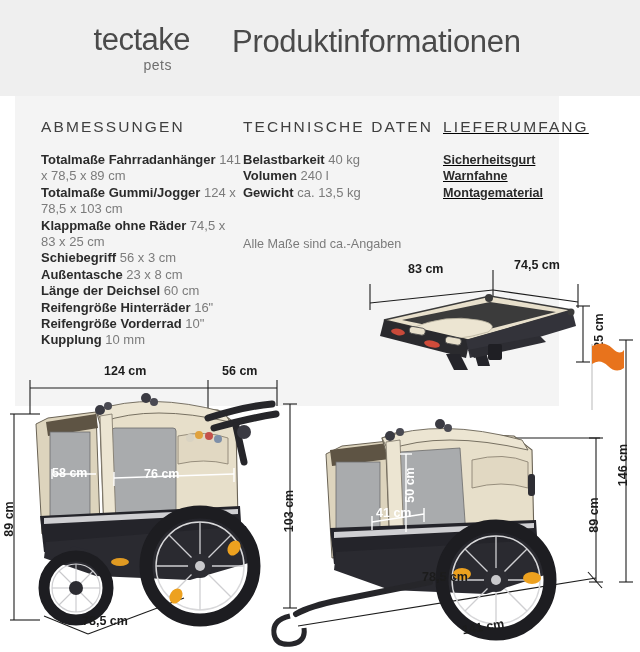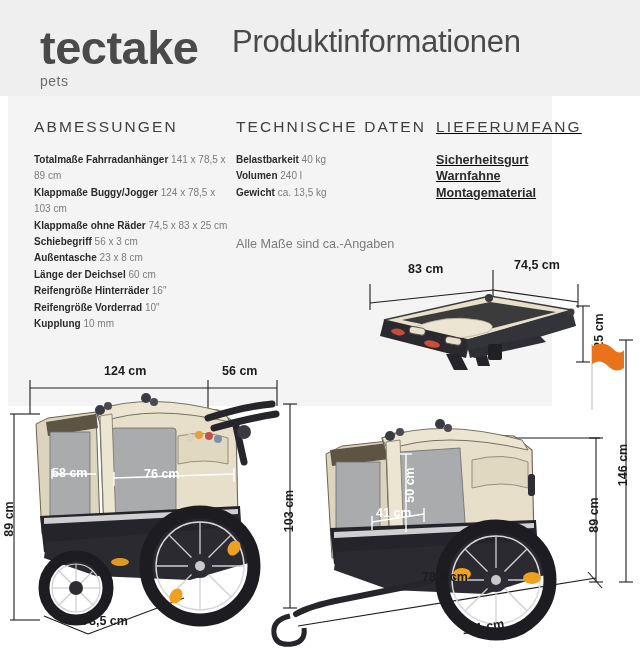--- a/index.html
+++ b/index.html
@@ -15,47 +15,47 @@
   
   .header {
     position: absolute; left: 0; top: 0; width: 640px; height: 96px;
     background: #efefef;
     display: flex; align-items: center;
   }
   .logo-wrap {
     position: absolute; left: 40px; top: 24px; width: 150px;
   }
   .logo-main {
-    font-size: 47px; font-weight: bold; color: #4a4a4a;
-    letter-spacing: -0.5px; line-height: 1;
+    font-size: 31px; font-weight: normal; color: #4a4a4a;
+    letter-spacing: -0.5px; line-height: 1; text-align: right;
   }
   .logo-sub {
-    font-size: 14px; color: #6e6e6e; 
+    font-size: 14px; color: #6e6e6e; text-align: right;
     width: 132px; margin-top: 2px; letter-spacing: 0.5px;
   }
   .header-title {
     position: absolute; left: 232px; top: 24px;
     font-size: 31px; color: #4a4a4a; letter-spacing: -0.3px;
   }
 
   
   .specs {
-    position: absolute; left: 8px; top: 96px; width: 544px; height: 310px;
+    position: absolute; left: 15px; top: 96px; width: 544px; height: 310px;
     background: #f4f4f4;
   }
   .col { position: absolute; top: 22px; }
   .col-1 { left: 26px; width: 200px; }
   .col-2 { left: 228px; width: 196px; }
   .col-3 { left: 428px; width: 200px; text-decoration: underline; }
   .col-head {
     font-size: 15.5px; color: #3f3f3f; letter-spacing: 2.1px;
     font-weight: normal; margin-bottom: 16px; white-space: nowrap;
   }
   .spec-line {
-    font-size: 10px; color: #7b7b7b; line-height: 16.4px;
+    font-size: 13px; color: #7b7b7b; line-height: 16.4px;
   }
   .spec-line b { color: #2b2b2b; font-weight: bold; }
   .plain-line {
     font-size: 12.6px; color: #2b2b2b; line-height: 16.4px; font-weight: bold;
   }
   .note {
     font-size: 12.6px; color: #7b7b7b; margin-top: 36px;
   }
 
   
@@ -80,21 +80,21 @@
     </div>
     <div class="header-title">Produktinformationen</div>
   </div>
 
   <div class="specs">
 
     <div class="col col-1">
       <div class="col-head">ABMESSUNGEN</div>
       <div id="dims-list">
           <div class="spec-line"><b>Totalmaße Fahrradanhänger</b><span> 141 x 78,5 x 89 cm</span></div>
-          <div class="spec-line"><b>Klappmaße Buggy/Jogger</b><span> 124 x 78,5 x 103 cm</span></div>
+          <div class="spec-line"><b>Totalmaße Gummi/Jogger</b><span> 124 x 78,5 x 103 cm</span></div>
           <div class="spec-line"><b>Klappmaße ohne Räder</b><span> 74,5 x 83 x 25 cm</span></div>
           <div class="spec-line"><b>Schiebegriff</b><span> 56 x 3 cm</span></div>
           <div class="spec-line"><b>Außentasche</b><span> 23 x 8 cm</span></div>
           <div class="spec-line"><b>Länge der Deichsel</b><span> 60 cm</span></div>
           <div class="spec-line"><b>Reifengröße Hinterräder</b><span> 16"</span></div>
           <div class="spec-line"><b>Reifengröße Vorderrad</b><span> 10"</span></div>
           <div class="spec-line"><b>Kupplung</b><span> 10 mm</span></div>
         </div>
     </div>
 

